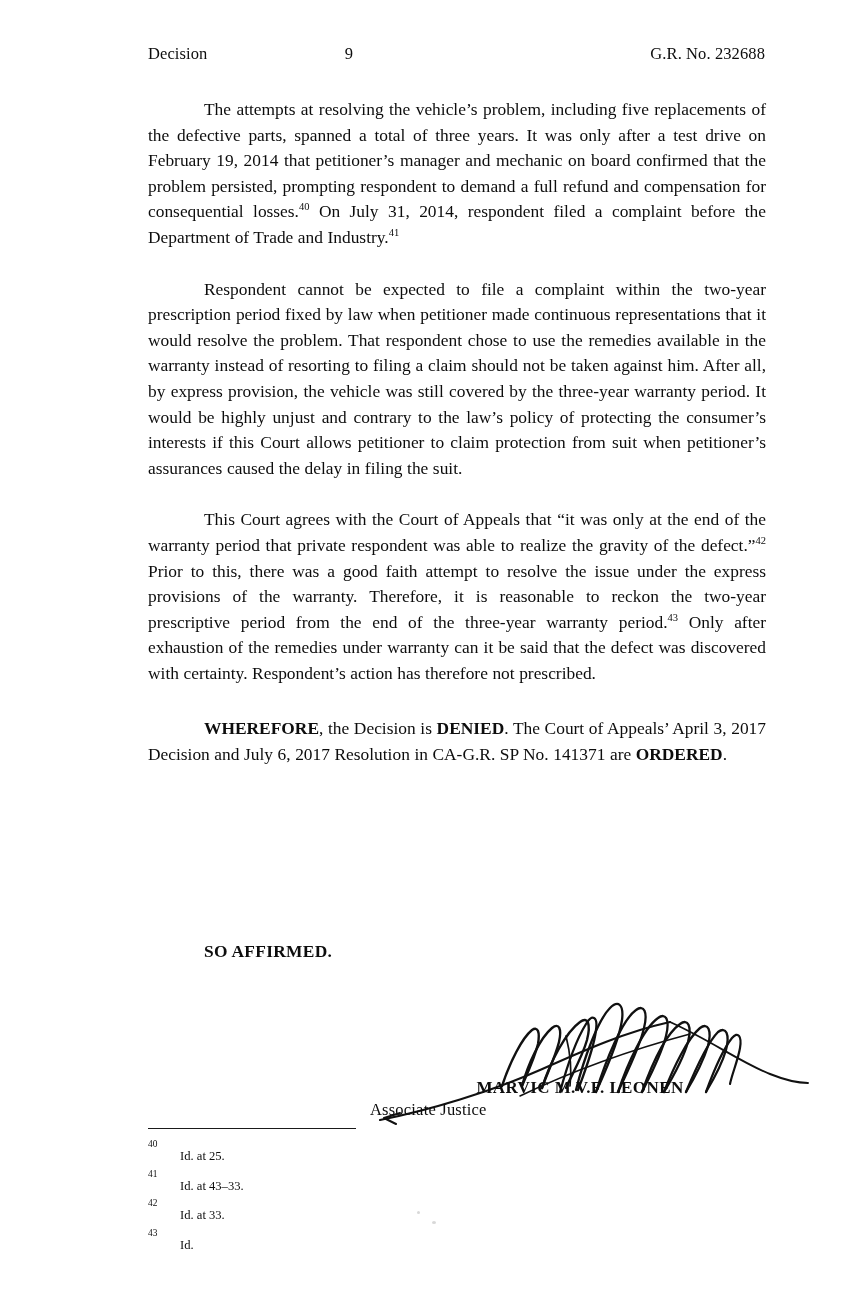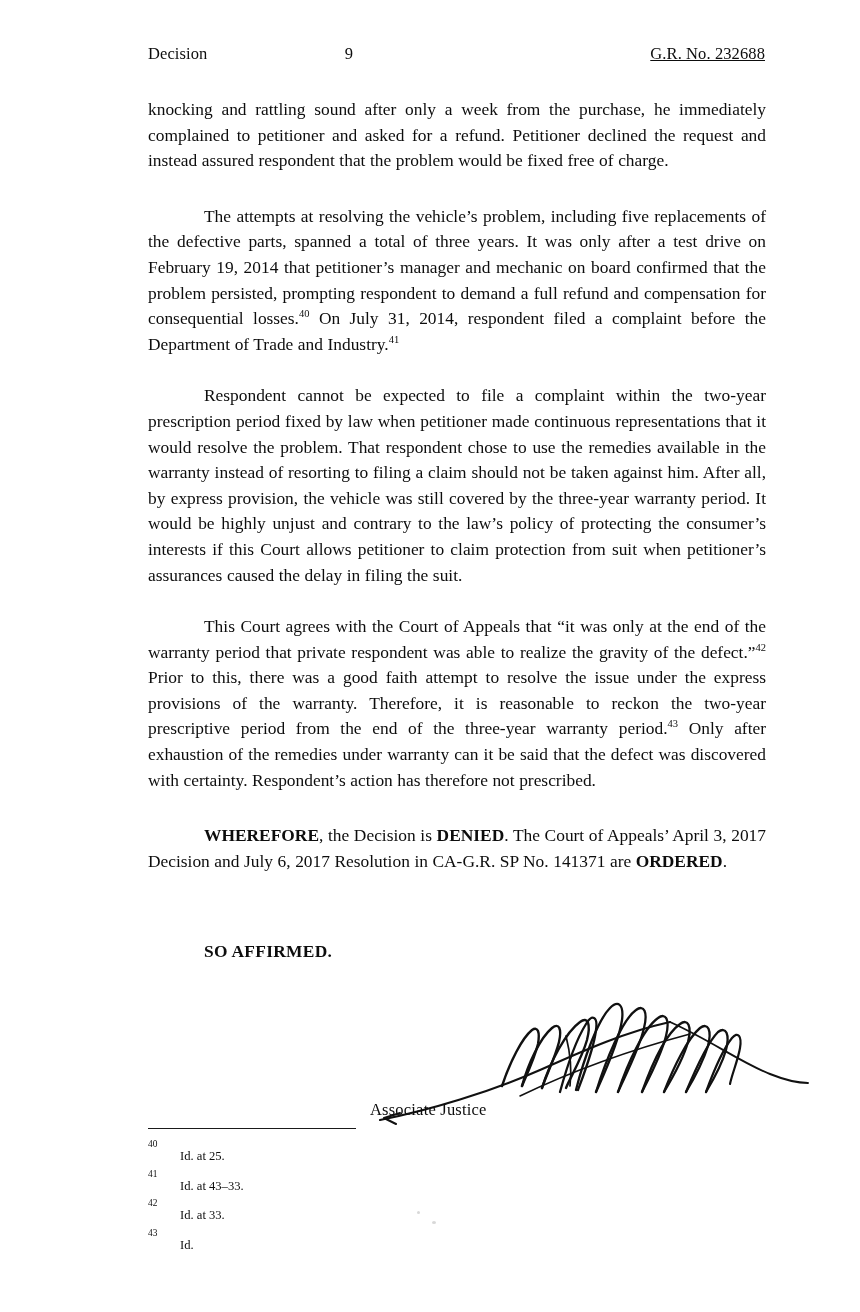--- a/index.html
+++ b/index.html
@@ -28,21 +28,21 @@
     width: 617px;
     height: 24px;
     display: flex;
     align-items: baseline;
     font-size: 16.5px;
     letter-spacing: 0.1px;
     gap: 27px;
   }
   .rh-left   { flex: 0 0 auto; }
   .rh-center { flex: 1 1 auto; text-align: center; padding-right: 160px; }
-  .rh-right  { flex: 0 0 auto; white-space: nowrap; text-decoration: underline; }
+  .rh-right  { flex: 0 0 auto; white-space: nowrap; }
 
   
   .body-block {
     position: absolute;
     top: 97px;
     left: 148px;
     width: 618px;
   }
   p.para {
     margin: 0 0 26px 0;
@@ -156,21 +156,20 @@
 
 <div class="page">
 
   <div class="running-head">
     <span class="rh-left">Decision</span>
     <span class="rh-center">9</span>
     <span class="rh-right">G.R. No. 232688</span>
   </div>
 
   <div class="body-block" id="body-block">
-      <p class="para no-indent gap-lg"><span>knocking and rattling sound after only a week from the purchase, he immediately complained to petitioner and asked for a refund.  Petitioner declined the request and instead assured respondent that the problem would be fixed free of charge.</span></p>
       <p class="para"><span>The attempts at resolving the vehicle’s problem, including five replacements of the defective parts, spanned a total of three years.  It was only after a test drive on February 19, 2014 that petitioner’s manager and mechanic on board confirmed that the problem persisted, prompting respondent to demand a full refund and compensation for consequential losses.</span><sup class="fn">40</sup><span>  On July 31, 2014, respondent filed a complaint before the Department of Trade and Industry.</span><sup class="fn">41</sup></p>
       <p class="para"><span>Respondent cannot be expected to file a complaint within the two-year prescription period fixed by law when petitioner made continuous representations that it would resolve the problem.  That respondent chose to use the remedies available in the warranty instead of resorting to filing a claim should not be taken against him.  After all, by express provision, the vehicle was still covered by the three-year warranty period.  It would be highly unjust and contrary to the law’s policy of protecting the consumer’s interests if this Court allows petitioner to claim protection from suit when petitioner’s assurances caused the delay in filing the suit.</span></p>
       <p class="para gap-lg"><span>This Court agrees with the Court of Appeals that “it was only at the end of the warranty period that private respondent was able to realize the gravity of the defect.”</span><sup class="fn">42</sup><span>  Prior to this, there was a good faith attempt to resolve the issue under the express provisions of the warranty.  Therefore, it is reasonable to reckon the two-year prescriptive period from the end of the three-year warranty period.</span><sup class="fn">43</sup><span>  Only after exhaustion of the remedies under warranty can it be said that the defect was discovered with certainty.  Respondent’s action has therefore not prescribed.</span></p>
       <p class="para"><span class="b">WHEREFORE</span><span>, the Decision is </span><span class="b">DENIED</span><span>.  The Court of Appeals’ April 3, 2017 Decision and July 6, 2017 Resolution in CA-G.R. SP No. 141371 are </span><span class="b">ORDERED</span><span>.</span></p>
     </div>
 
   <div class="so-ordered">SO AFFIRMED.</div>
 
   <div class="sig-wrap">
     <svg class="sig-svg" viewBox="0 0 440 125" aria-hidden="true">
@@ -193,20 +192,21 @@
         <path d="M294 92 C 304 66, 318 38, 330 28 C 338 22, 342 30, 338 46 C 333 62, 322 82, 316 92" stroke-width="2.3"></path>
         <path d="M316 92 C 326 68, 338 42, 348 32 C 356 26, 360 34, 356 50 C 352 64, 342 82, 336 92" stroke-width="2.3"></path>
 
         <path d="M336 92 C 344 70, 354 48, 362 38 C 368 31, 372 36, 370 48 C 368 60, 362 74, 360 84" stroke-width="2.2"></path>
 
         <path d="M150 96 C 200 72, 260 50, 320 34" stroke-width="1.6"></path>
 
         <path d="M196 36 C 200 52, 202 70, 200 86" stroke-width="1.7"></path>
       </g>
     </svg>
+    <div class="sig-name">MARVIC M.V.F. LEONEN</div>
     <div class="sig-title">Associate Justice</div>
   </div>
 
   <div class="fn-rule"></div>
 
   <div class="fn-list" id="footnote-list">
       <div class="fn-item">
         <span class="fn-num">40</span>
         <span class="fn-text">Id. at 25.</span>
       </div>

